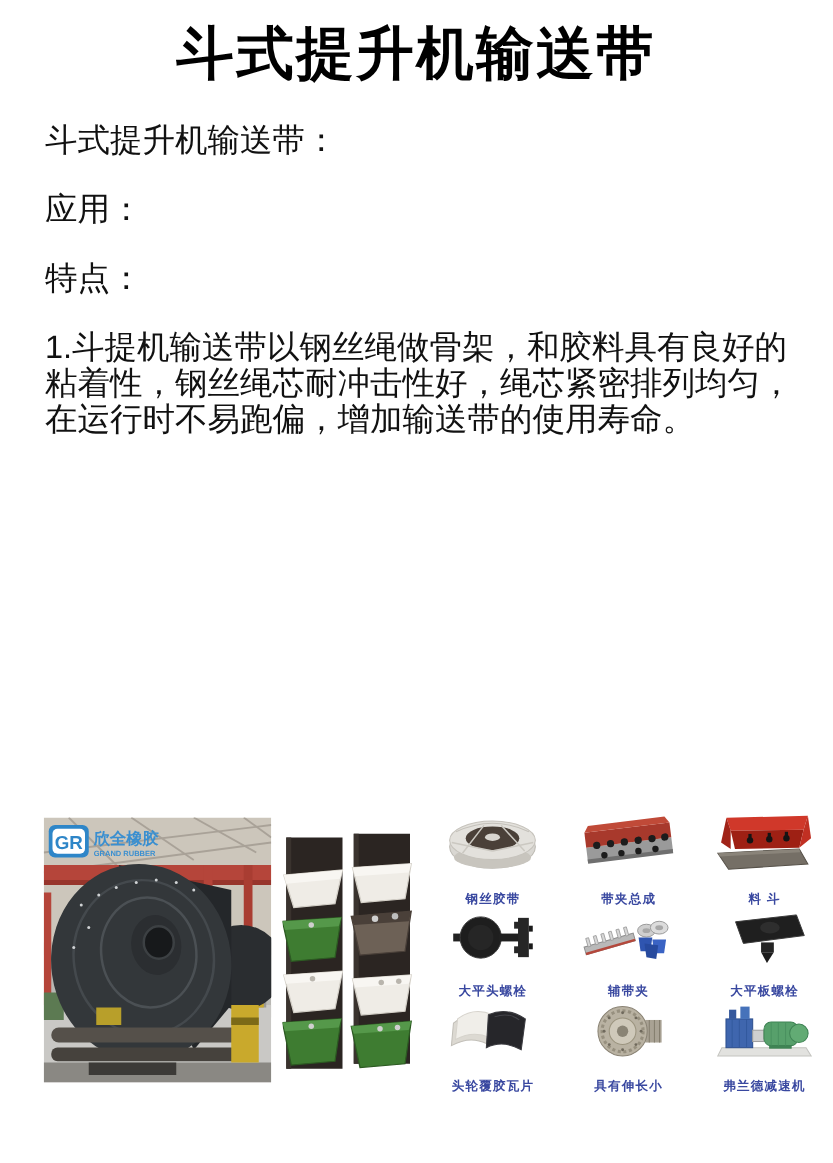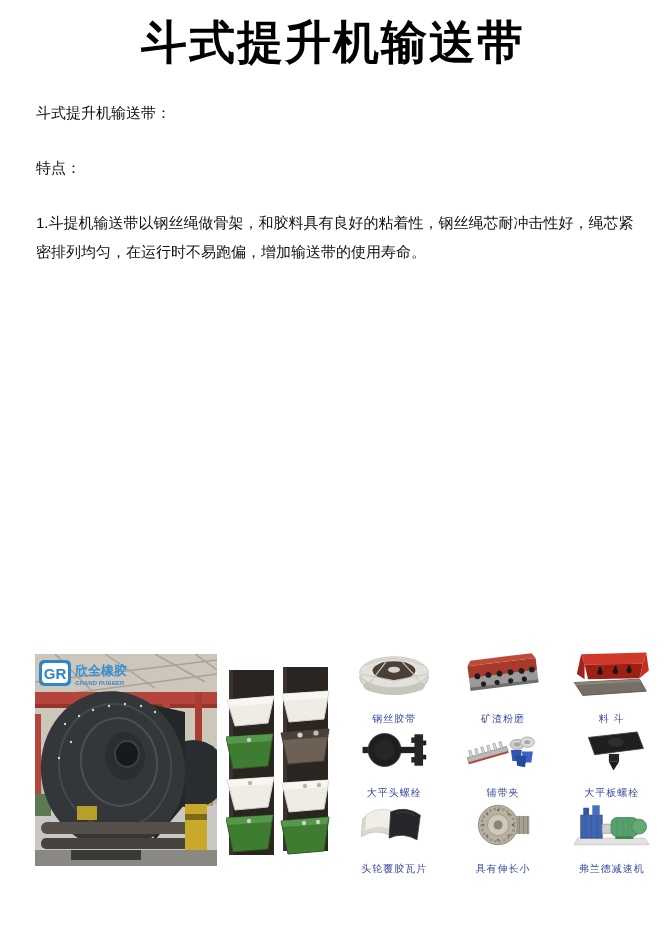--- a/index.html
+++ b/index.html
@@ -4,46 +4,47 @@
 <style>
   html,body{margin:0;padding:0;background:#ffffff;}
   .page{
     position:relative;width:666px;height:930px;background:#ffffff;overflow:hidden;
     font-family:"Liberation Sans","DejaVu Sans",sans-serif;color:#000;
   }
   .page-title{
     margin:14px 0 0 0;text-align:center;font-size:46px;font-weight:bold;
     letter-spacing:2px;line-height:1.25;color:#000;
   }
-  .doc{padding:0 30px 0 36px;font-size:15px;line-height:29px;color:#111;}
+  .doc{padding:0 30px 0 36px;font-size:26px;line-height:29px;color:#111;}
   .doc p{margin:26px 0;}
   
   .gallery{position:absolute;left:0;top:650px;width:666px;height:236px;padding-left:15px;}
   .photo-factory{position:absolute;left:35px;top:4px;width:182px;height:212px;}
   .photo-buckets{position:absolute;left:226px;top:13px;width:106px;height:196px;}
   .parts-grid{
     position:absolute;left:340px;top:0;width:326px;height:228px;
     display:grid;grid-template-columns:repeat(3,1fr);grid-template-rows:78px 74px 76px;
   }
   .part-cell{display:flex;flex-direction:column;align-items:center;justify-content:flex-end;padding-bottom:2px;}
   .part-icon{width:92px;height:54px;display:block;}
   .part-label{
-    font-size:10px;font-weight:normal;color:#3948a0;letter-spacing:1px;
+    font-size:10px;font-weight:bold;color:#3948a0;letter-spacing:1px;
     margin-top:14px;white-space:nowrap;
   }
 </style>
 </head>
 <body>
 
 <div class="page">
 
   <h1 class="page-title">斗式提升机输送带</h1>
 
   <div class="doc">
     <p>斗式提升机输送带：</p>
+    <p>应用：</p>
     <p>特点：</p>
     <p>1.斗提机输送带以钢丝绳做骨架，和胶料具有良好的粘着性，钢丝绳芯耐冲击性好，绳芯紧密排列均匀，在运行时不易跑偏，增加输送带的使用寿命。</p>
   </div>
 
   <div class="gallery">
 
     <svg class="photo-factory" viewBox="0 0 182 212">
 
       <rect x="0" y="0" width="182" height="110" fill="#ccc6bb"></rect>
       <rect x="0" y="100" width="182" height="60" fill="#b9b8b4"></rect>
@@ -190,21 +191,21 @@
               <circle cx="57" cy="27" r="3.4"></circle>
                 <circle cx="70" cy="27" r="3.4"></circle>
                 <circle cx="82" cy="27" r="3.4"></circle>
               <circle cx="24" cy="37" r="3"></circle>
                 <circle cx="40" cy="37" r="3"></circle>
                 <circle cx="56" cy="37" r="3"></circle>
                 <circle cx="72" cy="37" r="3"></circle>
             </g>
           </g>
         </svg>
-        <div class="part-label">矿渣粉磨</div>
+        <div class="part-label">带夹总成</div>
       </div>
 
       <div class="part-cell">
         <svg class="part-icon" viewBox="0 0 96 56">
           <polygon points="12,5 88,3 84,16 16,17" fill="#d0382a"></polygon>
           <polygon points="12,5 16,17 16,34 7,28" fill="#a02318"></polygon>
           <polygon points="16,17 84,16 80,33 20,34" fill="#9e2014"></polygon>
           <polygon points="88,3 84,16 80,33 91,24" fill="#c13023"></polygon>
           <g fill="#141414">
             <circle cx="34" cy="26" r="3"></circle>

